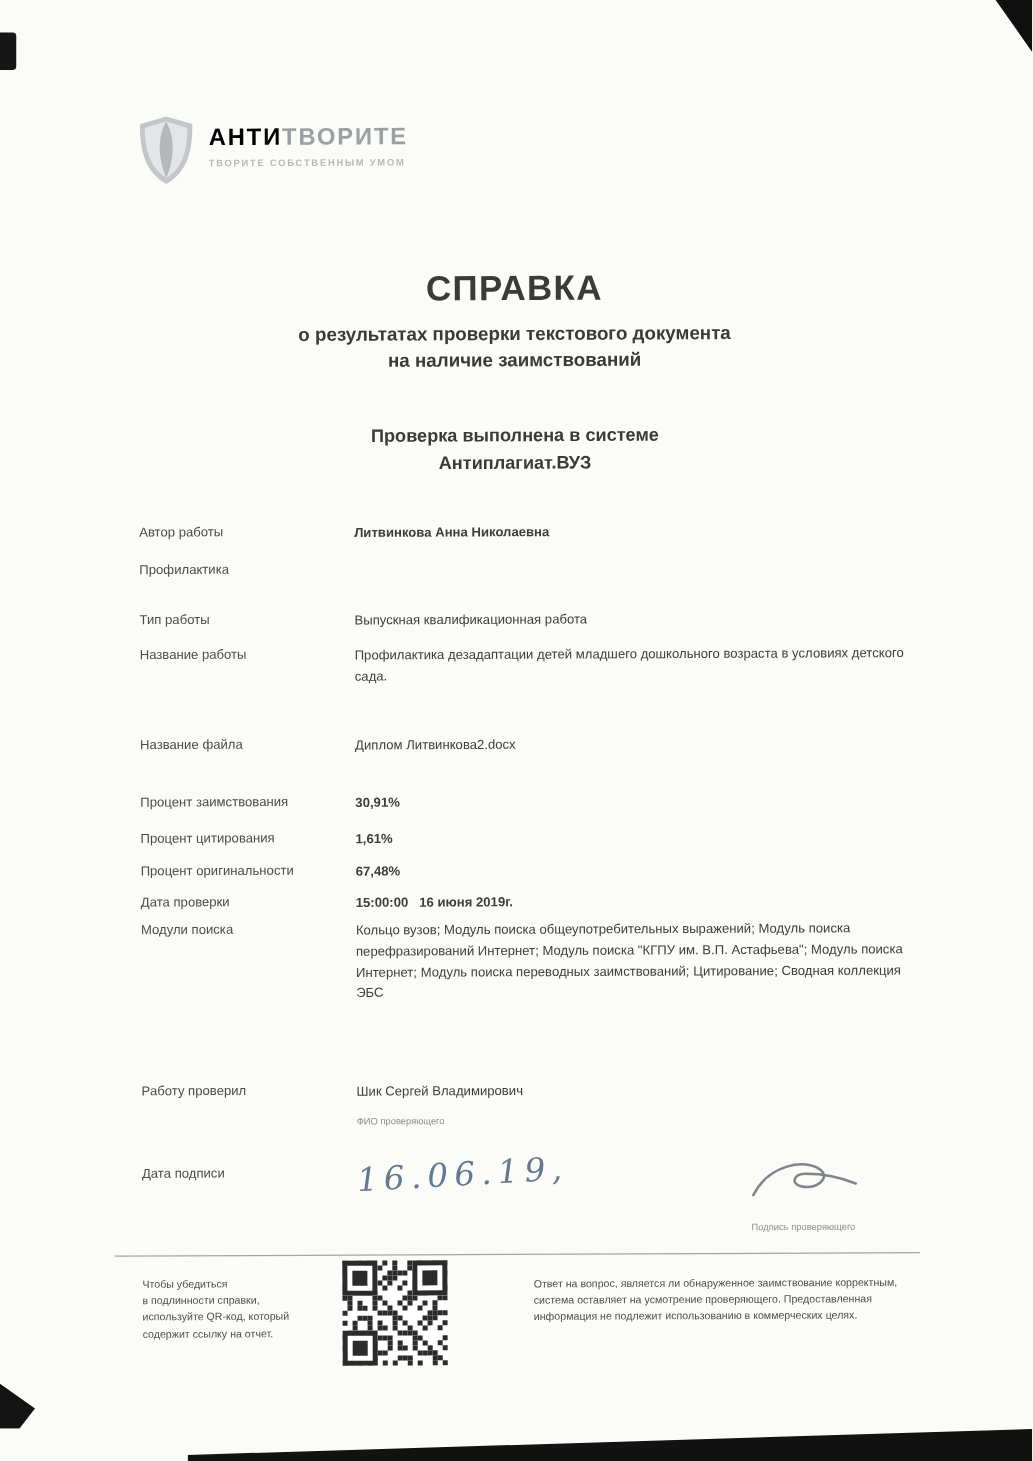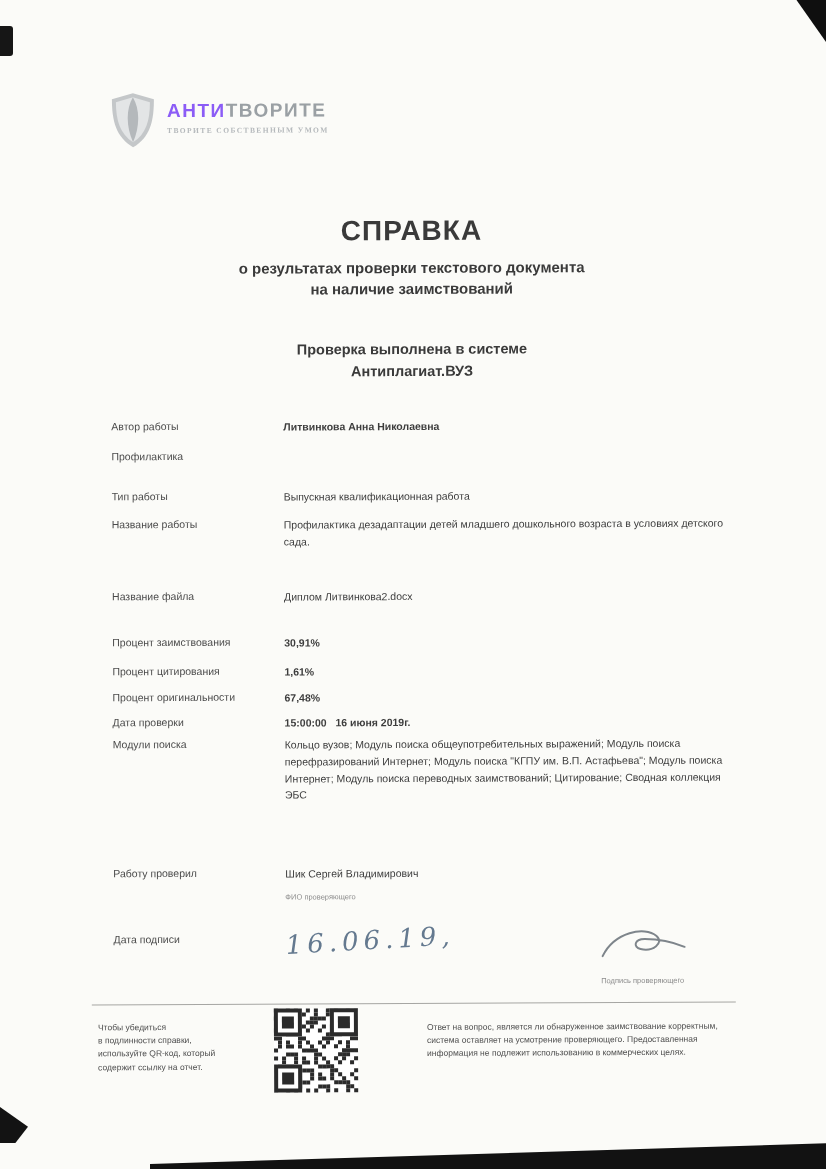--- a/index.html
+++ b/index.html
@@ -16,23 +16,23 @@
   .artifact{position:absolute;z-index:5;}
   .artifact.tl{left:0;top:26px;width:13px;height:30px;background:#161616;border-radius:0 3px 3px 0;}
   .artifact.tr{right:0;top:0;width:36px;height:42px;background:#0f0f0f;clip-path:polygon(18% 0,100% 0,100% 100%);}
   .artifact.bl{left:0;bottom:26px;width:28px;height:36px;background:#131313;clip-path:polygon(0 0,100% 55%,55% 100%,0 100%);}
   .artifact.bstrip{left:150px;right:0;bottom:0;height:28px;background:#121212;clip-path:polygon(0 82%,100% 8%,100% 100%,0 100%);}
 
   
   .logo{position:absolute;left:112px;top:90px;display:flex;align-items:flex-start;}
   .logo-text{margin-left:11px;display:flex;flex-direction:column;margin-top:10px;}
   .brand{font-size:19px;font-weight:700;letter-spacing:1.5px;line-height:1;}
-  .brand-light{color:#8b5cf6;}
+  .brand-light{color:#000000;}
   .brand-dark{color:#9aa0a4;}
-  .tagline{font-size:7.5px;letter-spacing:1.4px;color:#b5b9bc;margin-top:6px;font-weight:700;font-family:Liberation Serif, serif;}
+  .tagline{font-size:7.5px;letter-spacing:1.4px;color:#b5b9bc;margin-top:6px;font-weight:700;}
   .university{position:absolute;left:527px;top:97px;width:210px;font-size:11.5px;font-weight:700;color:#565656;line-height:1.55;}
 
   
   .title-block{position:absolute;left:0;top:215px;width:100%;text-align:center;}
   .title-block h1{margin:0 0 10px 0;font-size:28px;letter-spacing:1px;color:#3a3a3a;}
   .subtitle{font-size:15px;font-weight:700;color:#3a3a3a;line-height:1.4;}
   .system-block{position:absolute;left:0;top:338px;width:100%;text-align:center;}
   .system{font-size:14.5px;font-weight:700;color:#3a3a3a;line-height:1.55;}
 
   
@@ -54,21 +54,21 @@
     font-family:"DejaVu Serif",serif;font-style:italic;
     font-size:26px;color:#64798f;letter-spacing:5px;
     transform:rotate(-3deg);display:inline-block;margin-top:-6px;
   }
   .signature{position:absolute;right:45px;top:-6px;text-align:center;}
   .sig-caption{font-size:7.5px;color:#8c8c8c;margin-top:6px;white-space:nowrap;}
 
   .divider{position:absolute;left:90px;right:92px;top:1003px;height:1px;background:#a6a6a3;border:none;margin:0;}
 
   
-  .qr-hint{position:absolute;left:96px;top:1020px;width:158px;font-size:8.5px;color:#4e4e4e;line-height:1.55;white-space:pre-line;}
+  .qr-hint{position:absolute;left:112px;top:1020px;width:158px;font-size:8.5px;color:#4e4e4e;line-height:1.55;white-space:pre-line;}
   .disclaimer{position:absolute;left:425px;top:1021px;width:308px;font-size:8.5px;color:#4e4e4e;line-height:1.55;}
   .qr{position:absolute;left:272px;top:1008px;width:84px;height:84px;background:#fff;}
   .qr-grid{position:absolute;inset:0;display:grid;grid-template-columns:repeat(21,4px);grid-auto-rows:4px;}
   .qr-grid span.on{background:#2b2b2b;}
   .finder{position:absolute;width:28px;height:28px;border:4px solid #2b2b2b;box-sizing:border-box;background:#fff;}
   .finder::after{content:'';position:absolute;inset:4px;background:#2b2b2b;}
   .finder.f1{left:0;top:0;} .finder.f2{right:0;top:0;} .finder.f3{left:0;bottom:0;}
 </style>
 </head>
 <body>

